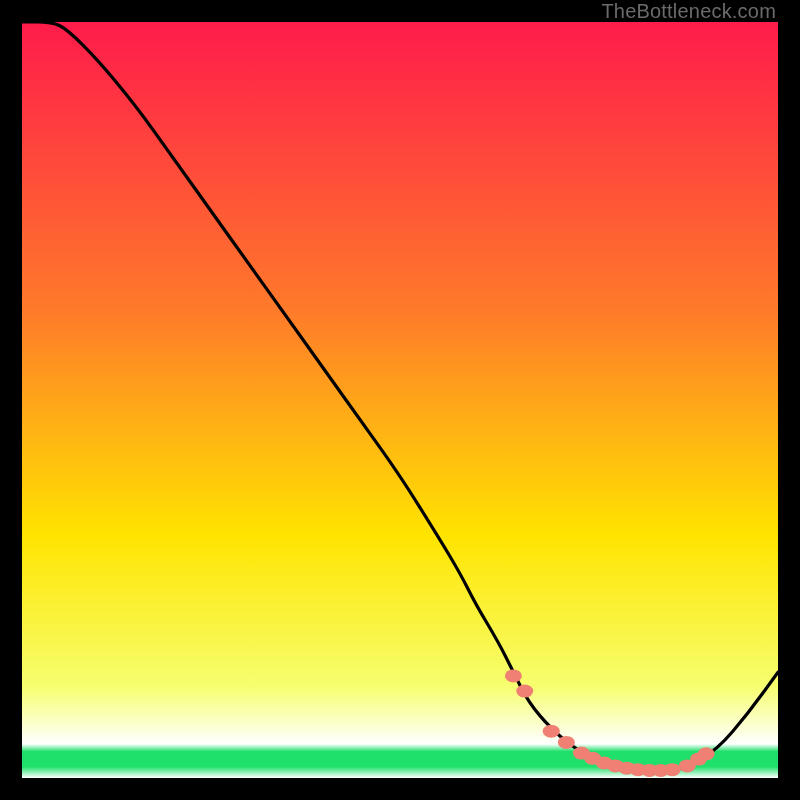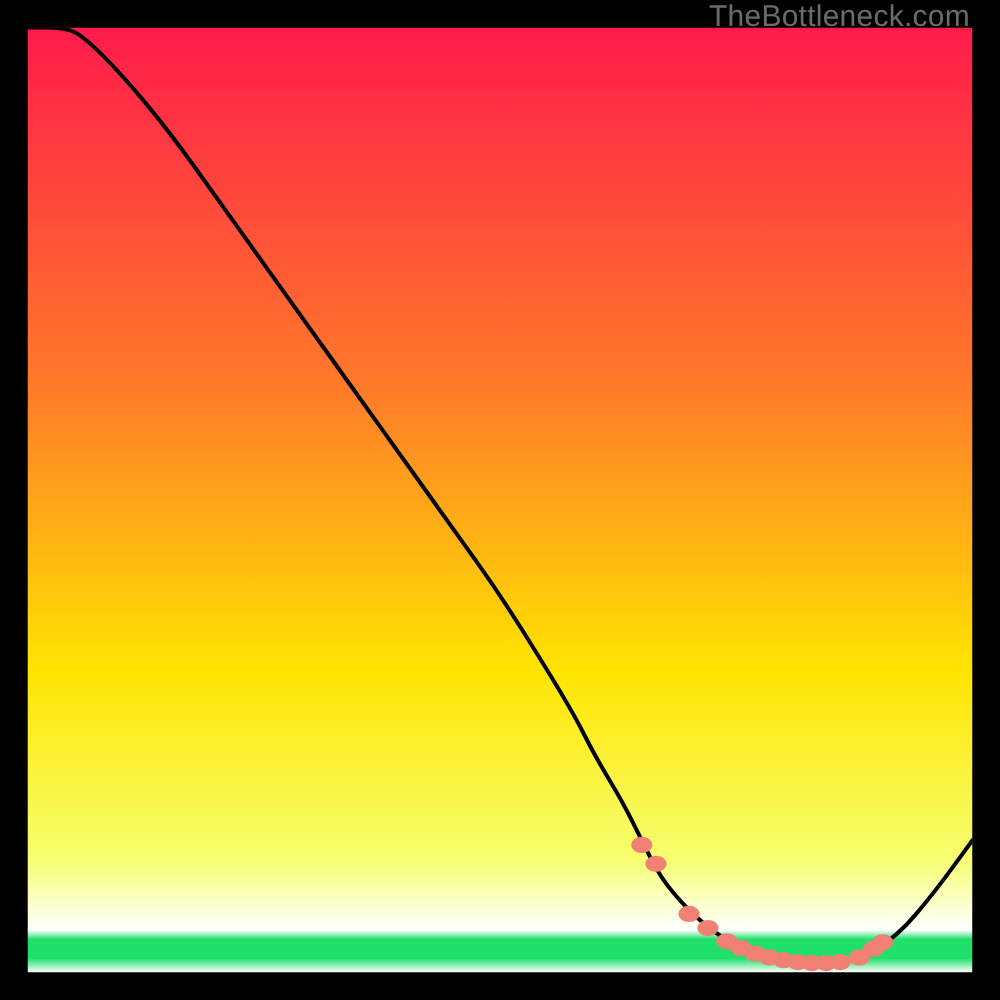--- a/index.html
+++ b/index.html
@@ -24,21 +24,21 @@
     left: 0;
     top: 0;
     width: 756px;
     height: 756px;
   }
   .watermark {
     position: absolute;
     top: 0px;
     right: 24px;
     color: #6b6b6b;
-    font-size: 24px;
+    font-size: 20px;
     font-weight: 500;
     letter-spacing: 0.2px;
   }
   svg { display: block; }
 </style>
 </head>
 <body>
 
 <div class="watermark">TheBottleneck.com</div>
 

